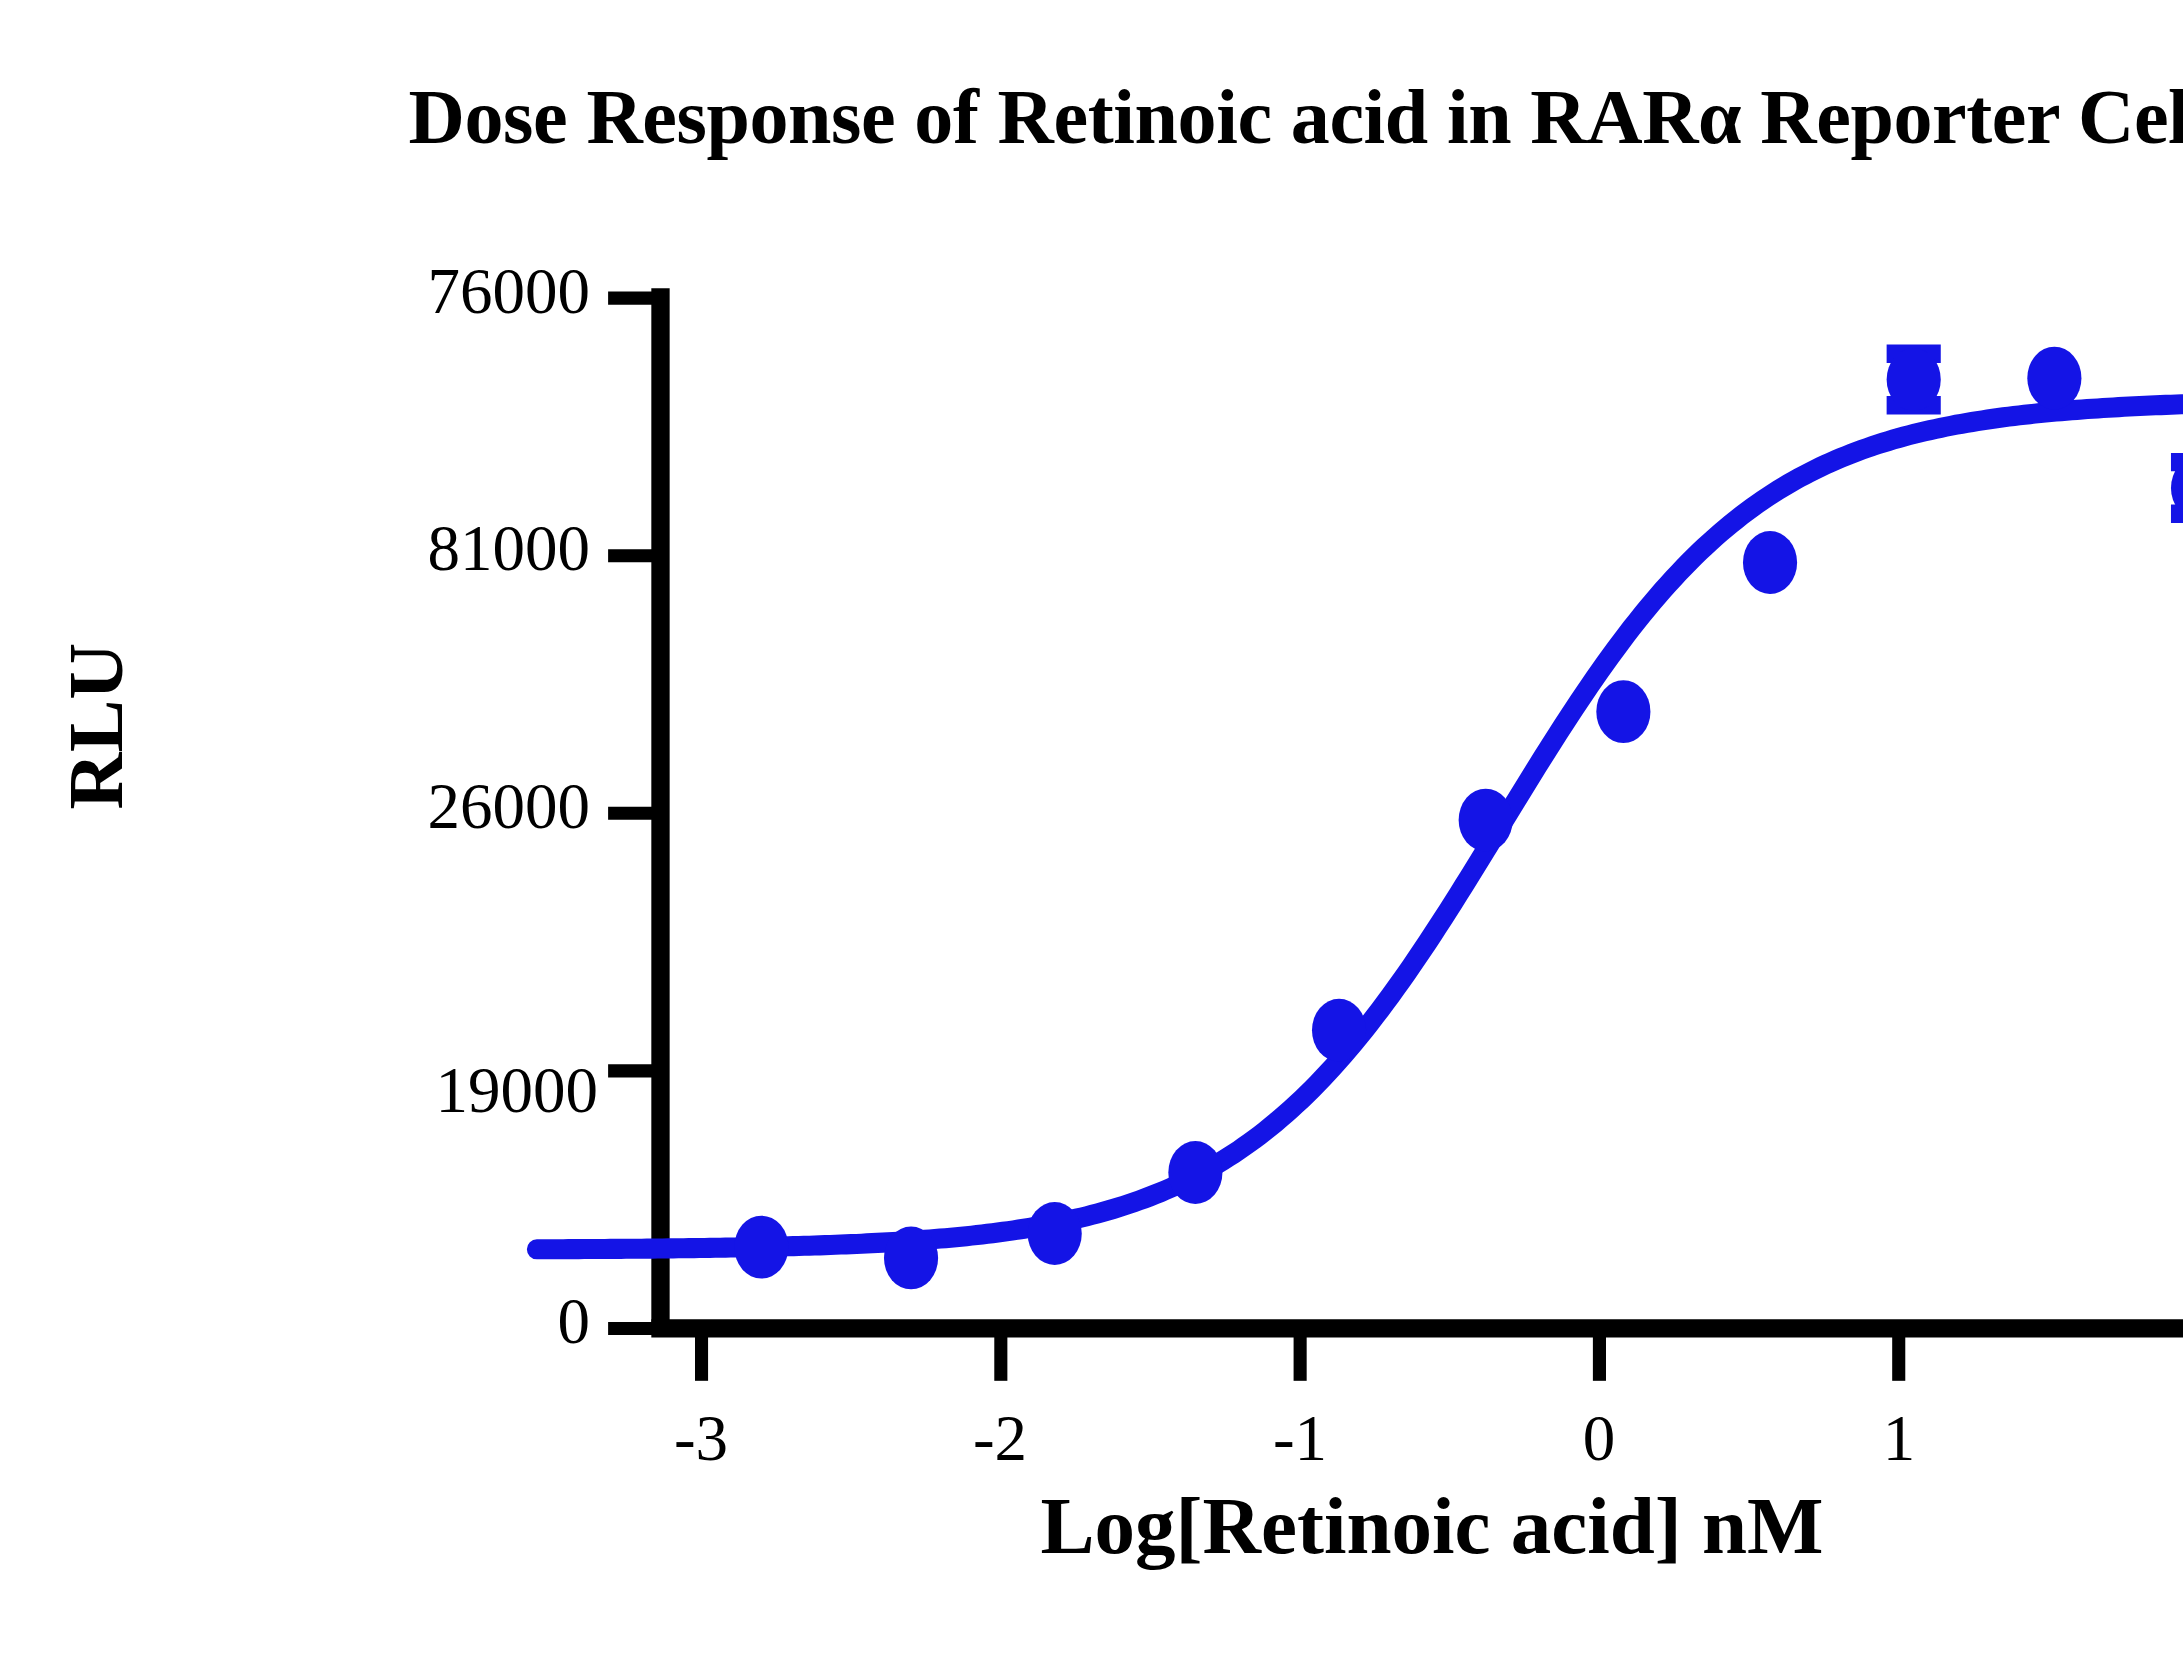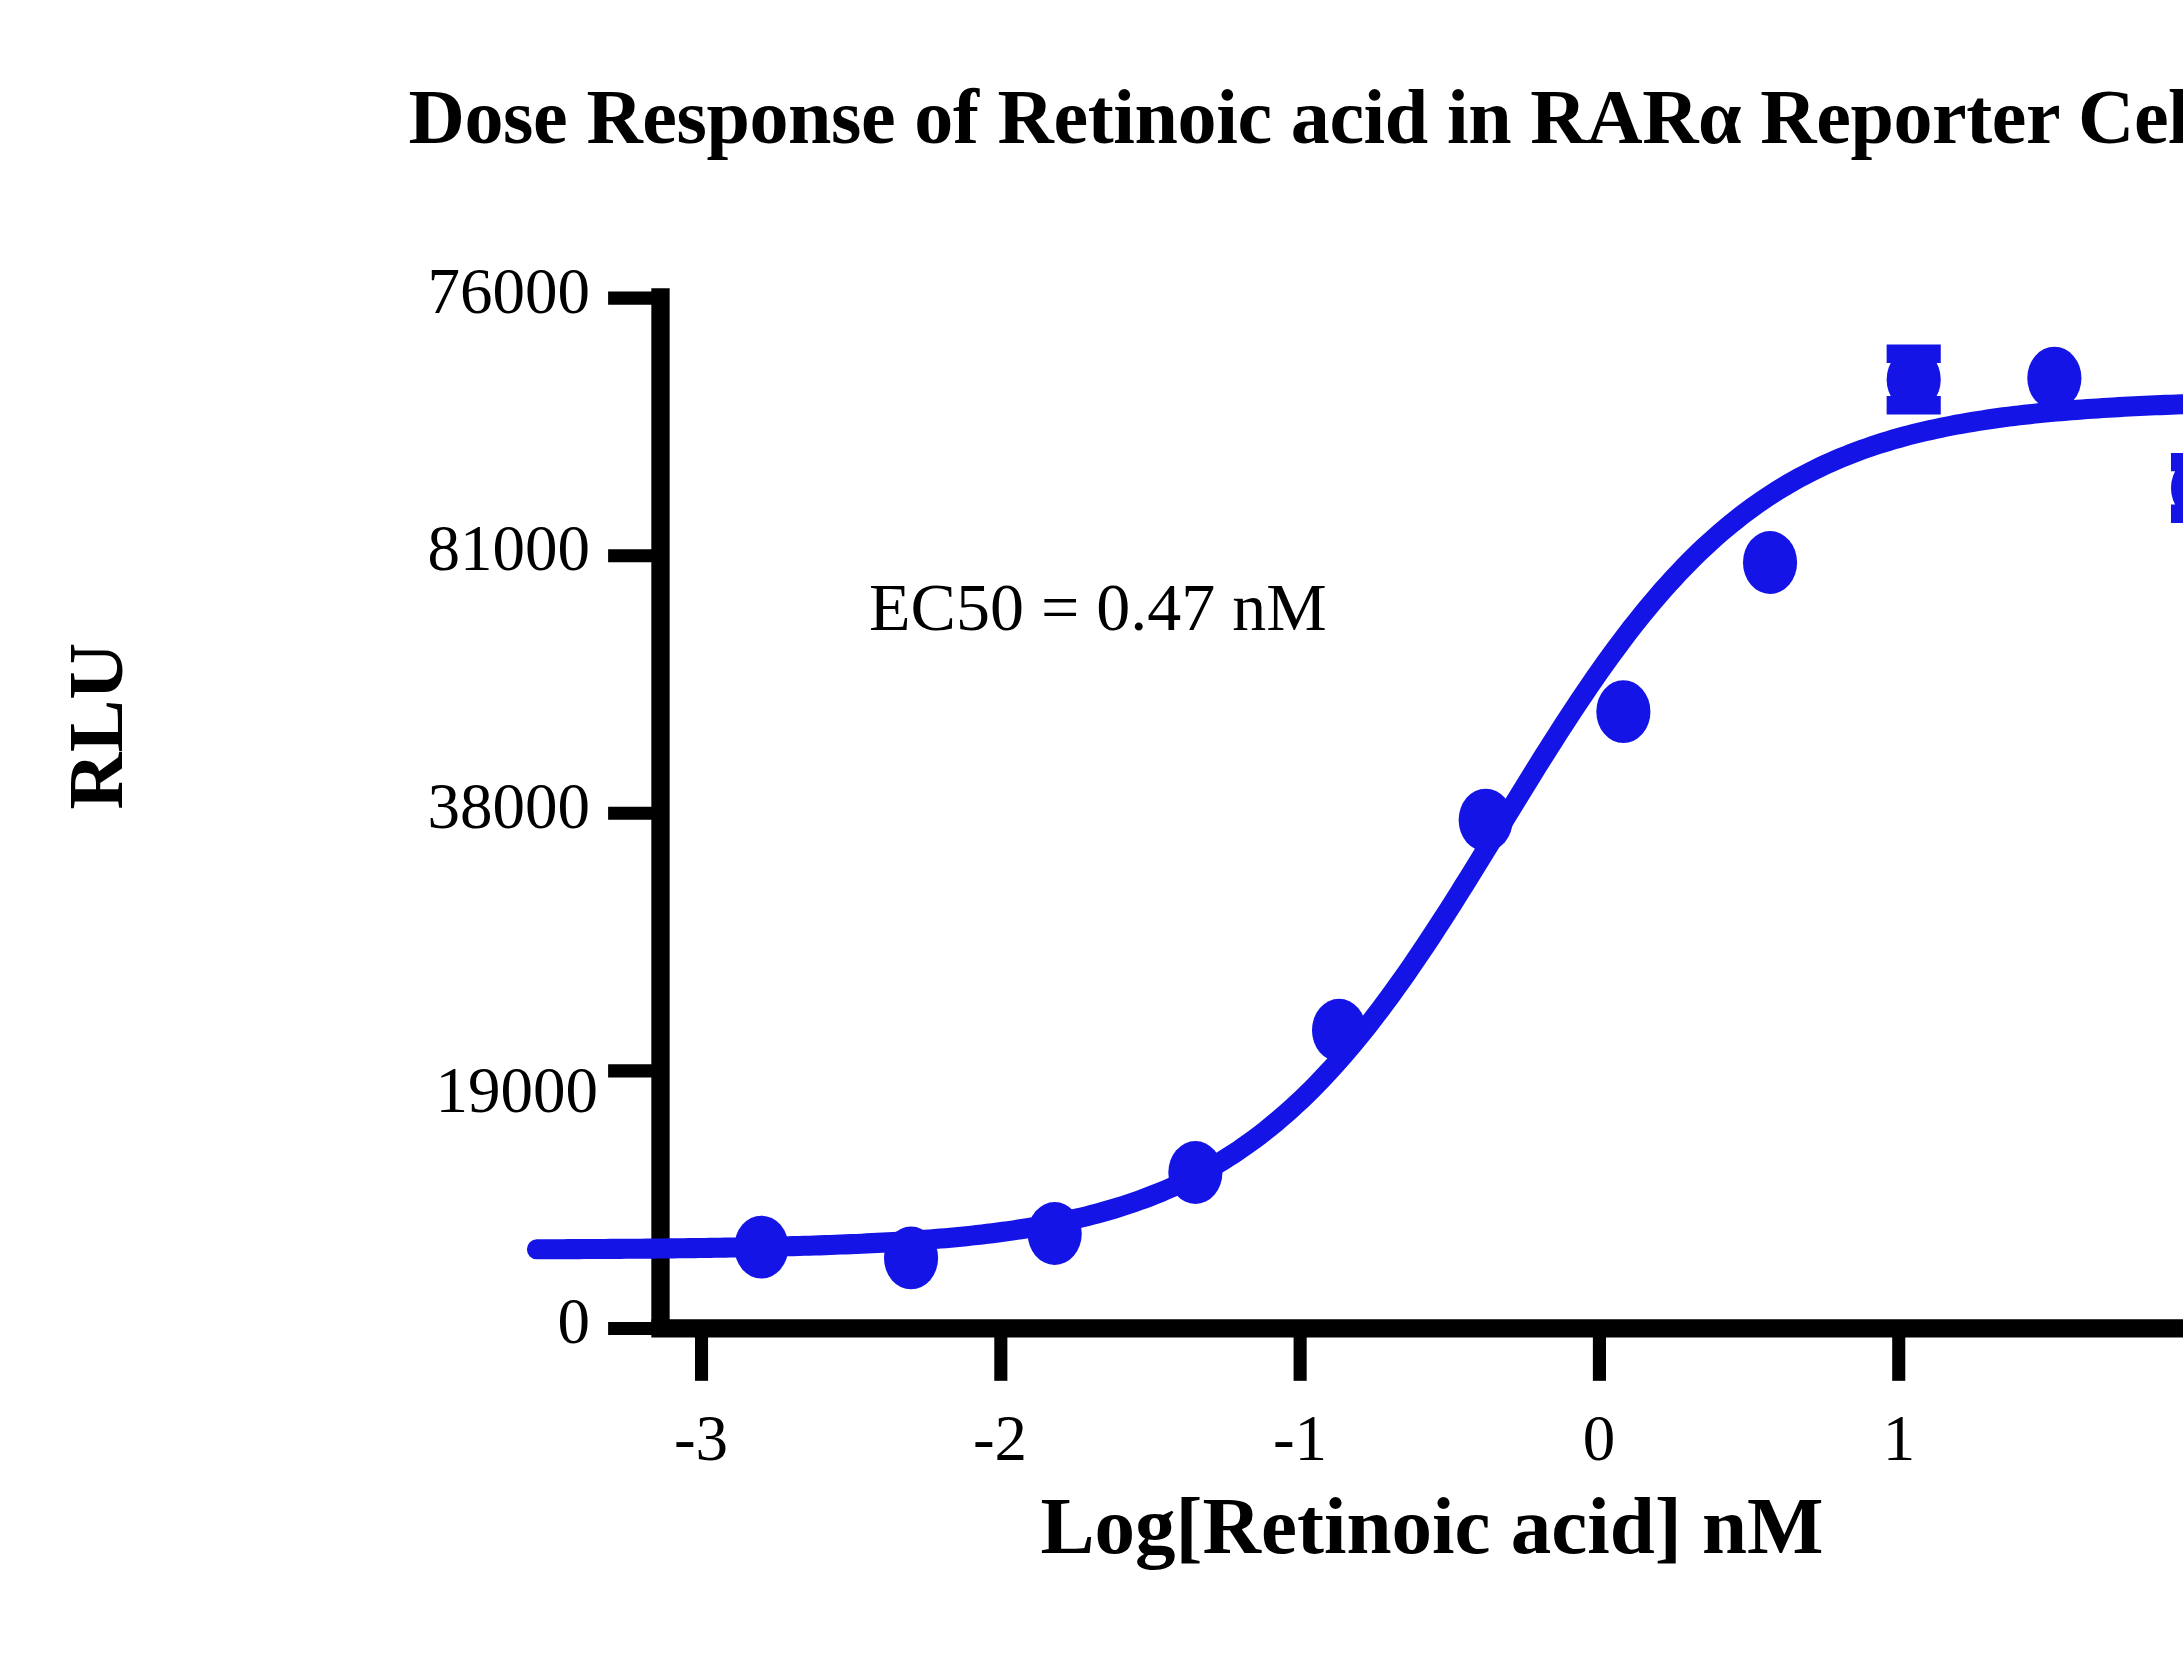--- a/index.html
+++ b/index.html
@@ -90,31 +90,30 @@
         <ellipse cx="4053.592" cy="1288.5263157894735" rx="62" ry="72" fill="#1414e6"></ellipse>
         <ellipse cx="4382.68" cy="869.3157894736842" rx="62" ry="72" fill="#1414e6"></ellipse>
         <ellipse cx="4704.912" cy="866.2105263157896" rx="62" ry="72" fill="#1414e6"></ellipse>
         <ellipse cx="5034" cy="1117.7368421052631" rx="62" ry="72" fill="#1414e6"></ellipse>
       </g>
   </svg>
 
   <div id="y-tick-labels">
       <div class="tick-label ytick-label" style="left: 180px; width: 410px; top: 1284px;">0</div>
       <div class="tick-label ytick-label" style="left: 188px; width: 410px; top: 1027px; margin-top: 26px;">19000</div>
-      <div class="tick-label ytick-label" style="left: 180px; width: 410px; top: 769px;">38000</div>
+      <div class="tick-label ytick-label" style="left: 180px; width: 410px; top: 769px;">26000</div>
       <div class="tick-label ytick-label" style="left: 180px; width: 410px; top: 511px;">81000</div>
       <div class="tick-label ytick-label" style="left: 180px; width: 410px; top: 254px; text-align: right;">76000</div>
     </div>
   <div id="x-tick-labels">
       <div class="tick-label xtick-label" style="left: 592px; width: 218px; top: 1401px;">-3</div>
       <div class="tick-label xtick-label" style="left: 891px; width: 218px; top: 1401px;">-2</div>
       <div class="tick-label xtick-label" style="left: 1191px; width: 218px; top: 1401px;">-1</div>
       <div class="tick-label xtick-label" style="left: 1490px; width: 218px; top: 1401px;">0</div>
       <div class="tick-label xtick-label" style="left: 1790px; width: 218px; top: 1401px;">1</div>
       <div class="tick-label xtick-label" style="left: 2089px; width: 218px; top: 1401px;">2</div>
     </div>
 
   <div id="y-axis-title">RLU</div>
   <div id="x-axis-title">Log[Retinoic acid] nM</div>
-  <div id="ec50-annotation">EC50 = 0.47 nM</div>
 
 </div>
 
 
 </body></html>

